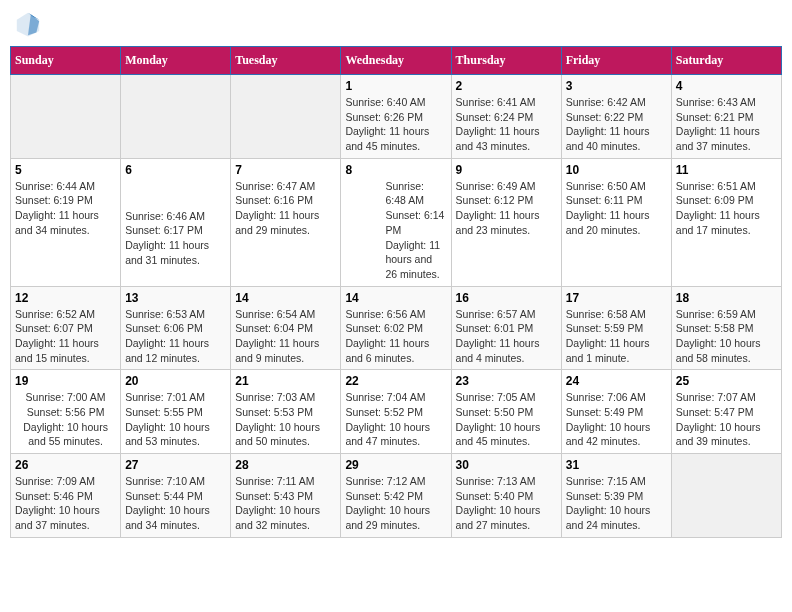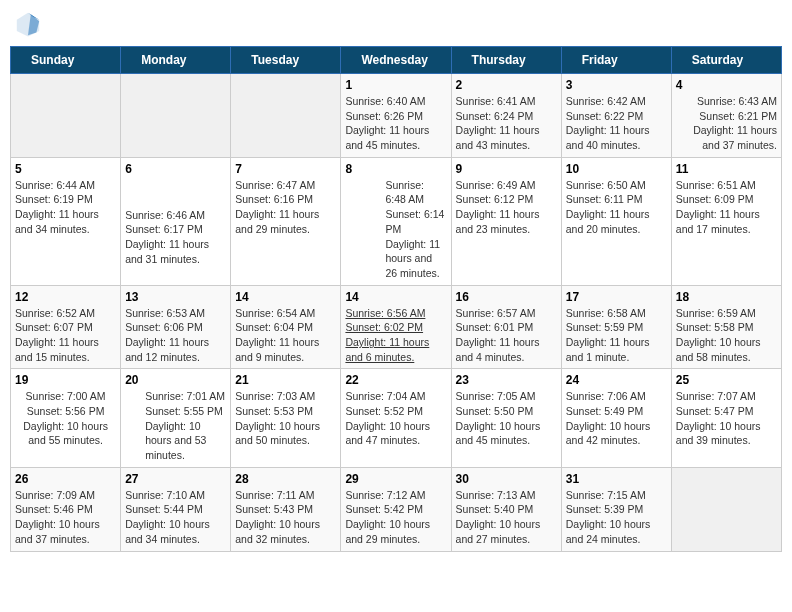--- a/index.html
+++ b/index.html
@@ -44,26 +44,27 @@
     .location {
       font-size: 14px;
       color: #555;
     }
     table {
       width: 100%;
       border-collapse: collapse;
       font-size: 11px;
     }
     thead tr th {
-      background-color: #0c4a6e;
+      background-color: #be185d;
       color: #fff;
-      padding: 6px 20px;
+      padding: 6px 4px;
       text-align: left;
       font-size: 12px;
       border: 1px solid #2e6db4;
+      font-family: Liberation Serif, serif;
     }
     tbody tr td {
       border: 1px solid #ccc;
       vertical-align: top;
       padding: 4px;
       min-height: 80px;
       width: calc(100% / 7);
     }
     tbody tr {
       background: #fff;
@@ -137,21 +138,21 @@
 Daylight: 11 hours and 43 minutes.</div>
         </td>
         <td>
           <span class="day-num">3</span>
           <div class="day-info" style="white-space: pre-line;">Sunrise: 6:42 AM
 Sunset: 6:22 PM
 Daylight: 11 hours and 40 minutes.</div>
         </td>
         <td>
           <span class="day-num">4</span>
-          <div class="day-info" style="white-space: pre-line; text-align: right;">Sunrise: 6:43 AM
+          <div class="day-info" style="white-space: pre-line;">Sunrise: 6:43 AM
 Sunset: 6:21 PM
 Daylight: 11 hours and 37 minutes.</div>
         </td>
       </tr>
       <tr>
         <td>
           <span class="day-num">5</span>
           <div class="day-info" style="white-space: pre-line;">Sunrise: 6:44 AM
 Sunset: 6:19 PM
 Daylight: 11 hours and 34 minutes.</div>
@@ -207,21 +208,21 @@
 Daylight: 11 hours and 12 minutes.</div>
         </td>
         <td>
           <span class="day-num">14</span>
           <div class="day-info" style="white-space: pre-line;">Sunrise: 6:54 AM
 Sunset: 6:04 PM
 Daylight: 11 hours and 9 minutes.</div>
         </td>
         <td>
           <span class="day-num">14</span>
-          <div class="day-info" style="white-space: pre-line; text-decoration: underline;">Sunrise: 6:56 AM
+          <div class="day-info" style="white-space: pre-line;">Sunrise: 6:56 AM
 Sunset: 6:02 PM
 Daylight: 11 hours and 6 minutes.</div>
         </td>
         <td>
           <span class="day-num">16</span>
           <div class="day-info" style="white-space: pre-line;">Sunrise: 6:57 AM
 Sunset: 6:01 PM
 Daylight: 11 hours and 4 minutes.</div>
         </td>
         <td>
@@ -239,21 +240,21 @@
       </tr>
       <tr>
         <td>
           <span class="day-num">19</span>
           <div class="day-info" style="white-space: pre-line; text-align: center;">Sunrise: 7:00 AM
 Sunset: 5:56 PM
 Daylight: 10 hours and 55 minutes.</div>
         </td>
         <td>
           <span class="day-num">20</span>
-          <div class="day-info" style="white-space: pre-line; margin-left: 20px;">Sunrise: 7:01 AM
+          <div class="day-info" style="white-space: pre-line;">Sunrise: 7:01 AM
 Sunset: 5:55 PM
 Daylight: 10 hours and 53 minutes.</div>
         </td>
         <td>
           <span class="day-num">21</span>
           <div class="day-info" style="white-space: pre-line;">Sunrise: 7:03 AM
 Sunset: 5:53 PM
 Daylight: 10 hours and 50 minutes.</div>
         </td>
         <td>

